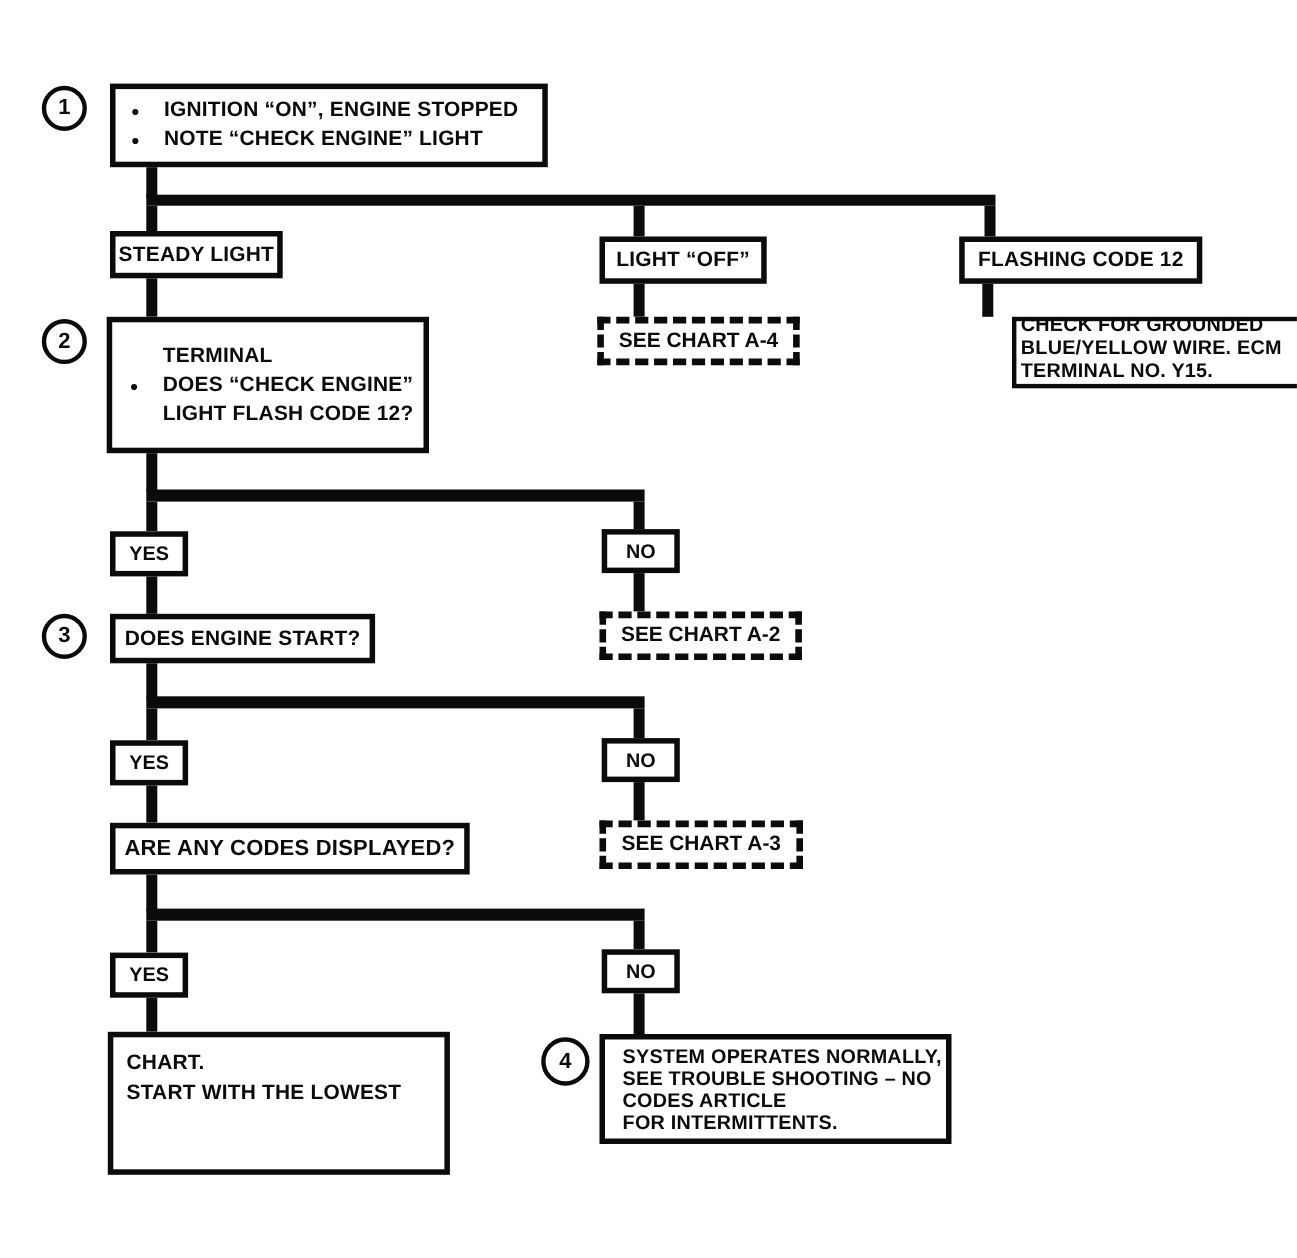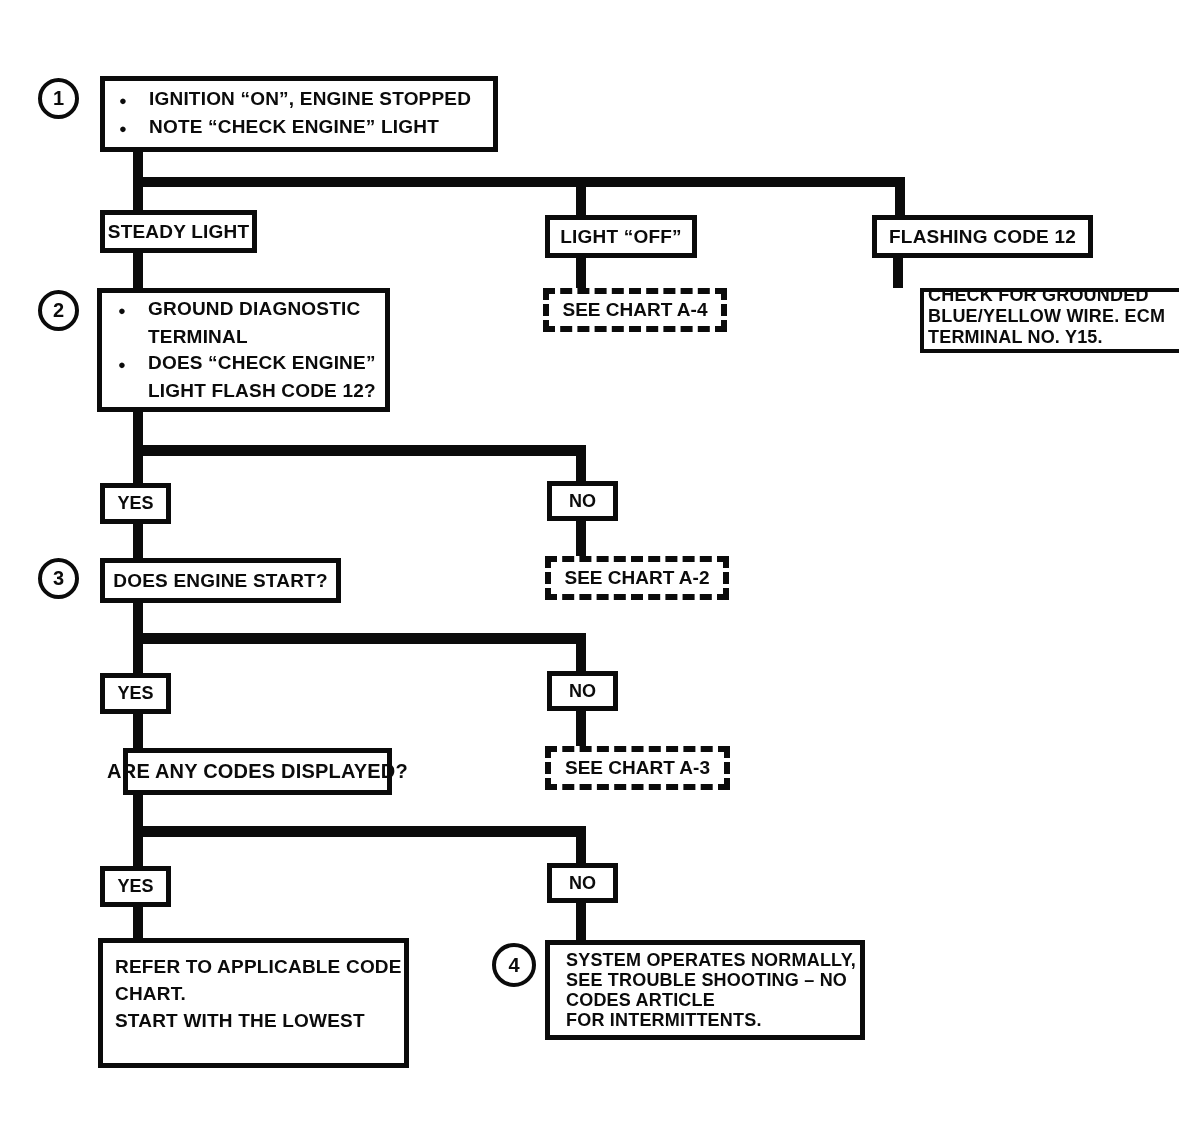--- a/index.html
+++ b/index.html
@@ -90,23 +90,20 @@
       <span>TERMINAL NO. Y15.</span>
     </div>
   </div>
 
   <div class="circle" style="left:38px;top:290px;width:41px;height:41px;">
     <span>2</span>
   </div>
 
   <div class="box left" style="left:97px;top:288px;width:293px;height:124px;padding-left:16px;">
     <div class="textcol">
-      <div class="bullet-row">
-        <span>GROUND DIAGNOSTIC</span>
-      </div>
       <div class="bullet-cont">
         <span>TERMINAL</span>
       </div>
       <div class="bullet-row">
         <span>DOES “CHECK ENGINE”</span>
       </div>
       <div class="bullet-cont">
         <span>LIGHT FLASH CODE 12?</span>
       </div>
     </div>
@@ -151,42 +148,41 @@
     <span>NO</span>
   </div>
 
   <div class="vline" style="left:133px;top:714px;width:10px;height:34px;"></div>
   <div class="vline" style="left:576px;top:711px;width:10px;height:35px;"></div>
 
   <div class="dashedbox" style="left:545px;top:746px;width:185px;height:44px;">
     <span>SEE CHART A-3</span>
   </div>
 
-  <div class="box" style="left:100px;top:748px;width:269px;height:47px;font-size:20px;margin-left:23px;">
+  <div class="box" style="left:100px;top:748px;width:327px;height:47px;font-size:20px;">
     <span>ARE ANY CODES DISPLAYED?</span>
   </div>
 
   <div class="vline" style="left:133px;top:795px;width:10px;height:33px;"></div>
   <div class="hline" style="left:133px;top:826px;width:453px;height:11px;"></div>
   <div class="vline" style="left:133px;top:837px;width:10px;height:29px;"></div>
   <div class="vline" style="left:576px;top:837px;width:10px;height:26px;"></div>
 
   <div class="yn" style="left:100px;top:866px;width:71px;height:41px;">
     <span>YES</span>
   </div>
   <div class="yn" style="left:547px;top:863px;width:71px;height:40px;">
     <span>NO</span>
   </div>
 
   <div class="vline" style="left:133px;top:907px;width:10px;height:31px;"></div>
   <div class="vline" style="left:576px;top:903px;width:10px;height:37px;"></div>
 
   <div class="box left" style="left:98px;top:938px;width:311px;height:130px;align-items:flex-start;padding:10px 12px;">
     <div class="textcol mline">
-      <span>REFER TO APPLICABLE CODE</span>
       <span>CHART.</span>
       <span>START WITH THE LOWEST</span>
     </div>
   </div>
 
   <div class="circle" style="left:492px;top:943px;width:44px;height:44px;">
     <span>4</span>
   </div>
 
   <div class="box left" style="left:545px;top:940px;width:320px;height:100px;align-items:flex-start;padding:5px 16px;">

